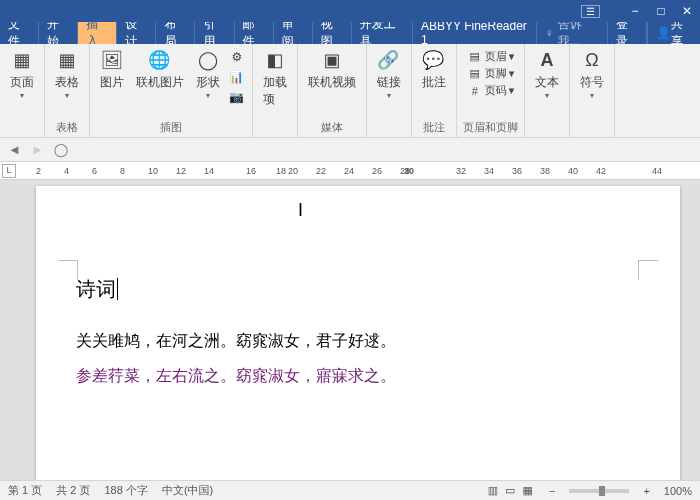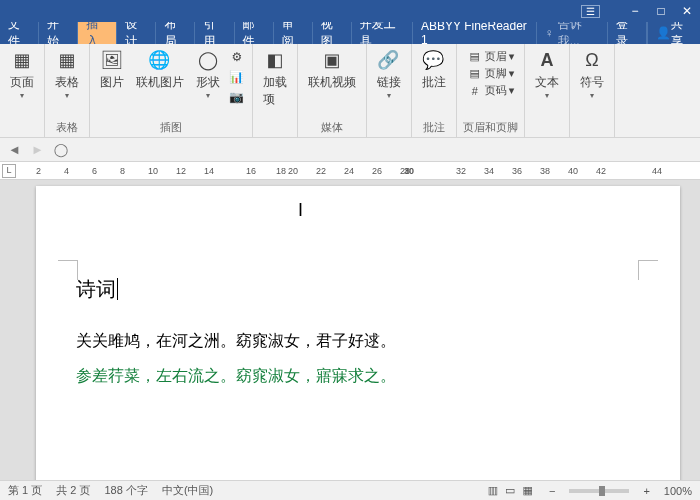--- a/index.html
+++ b/index.html
@@ -34,21 +34,21 @@
   .doc-area { flex: 1; background: #dfdfdf; overflow: hidden; position: relative; }
   .page { background: #fff; margin: 6px 20px 0 36px; height: 300px; box-shadow: 0 1px 3px rgba(0,0,0,.3); position: relative; padding: 90px 40px 0 40px; }
   .cropL, .cropR { position: absolute; width: 20px; height: 20px; border-color: #bbb; border-style: solid; }
   .cropL { top: 74px; left: 22px; border-width: 0 0 1px 1px; transform: rotate(180deg);}
   .cropR { top: 74px; right: 22px; border-width: 0 1px 1px 0; transform: rotate(180deg);}
   .cursor-ibeam { position: absolute; top: 14px; left: 262px; font-size: 18px; color: #000; }
   .doc-title { font-size: 20px; font-family: SimSun, serif; }
   .doc-title::after { content: ""; border-right: 1px solid #000; margin-left: 1px; animation: blink 1s infinite; }
   @keyframes blink { 50% { opacity: 0; } }
   .para { font-size: 16px; font-family: SimSun, serif; margin-top: 28px; }
-  .para.cut { margin-top: 14px; color: #15803d; }
+  .para.cut { margin-top: 14px; color: #701a75; }
   .status { height: 20px; background: #f1f1f1; border-top: 1px solid #d4d4d4; display: flex; align-items: center; font-size: 11px; color: #555; gap: 14px; padding: 0 8px; }
   .status .sep { flex: 1; }
   .status .vbars span { margin: 0 2px; cursor: pointer; }
   .zoom-slider { width: 60px; height: 4px; background: #ccc; position: relative; }
   .zoom-slider .h { position: absolute; left: 50%; top: -3px; width: 6px; height: 10px; background: #888; }
 </style>
 </head>
 <body>
 
 <div class="titlebar">

